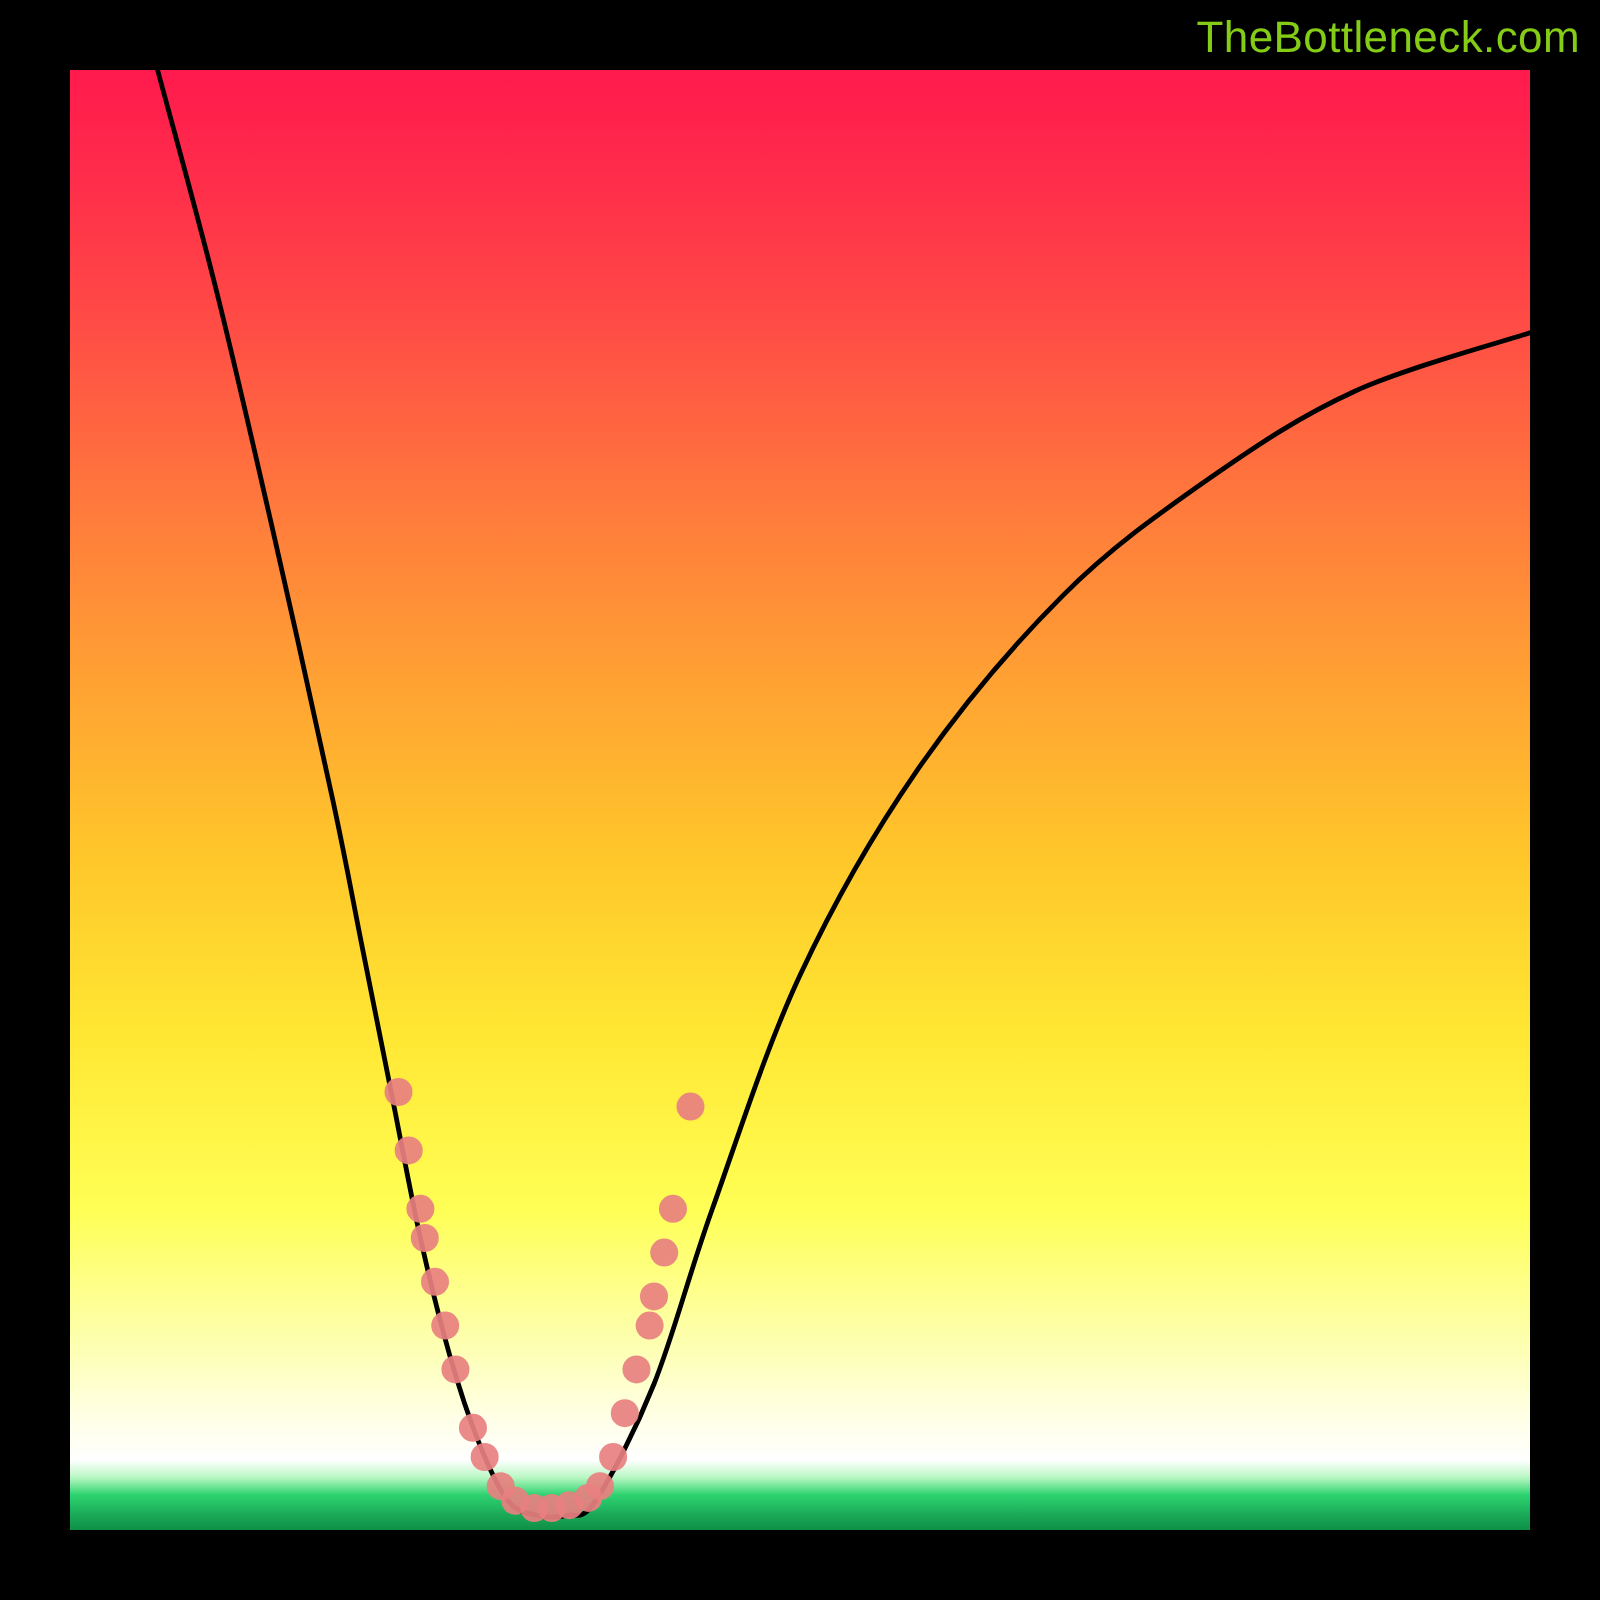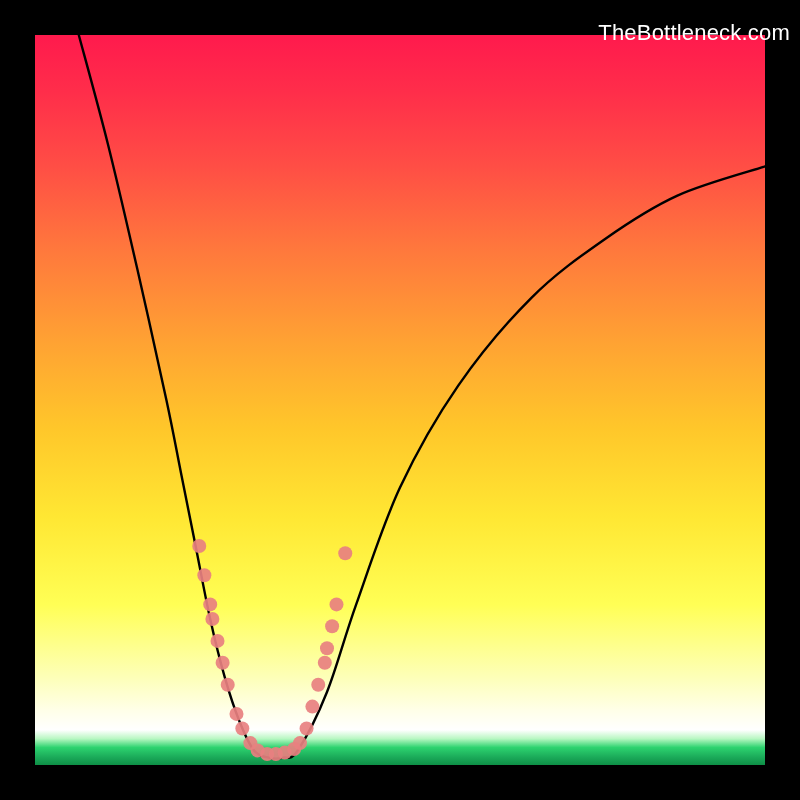--- a/index.html
+++ b/index.html
@@ -37,23 +37,23 @@
       #ffffe8 92.5%,
       #ffffff 95.2%,
       #b8f7c2 96.4%,
       #2dd36f 97.6%,
       #1aa858 99%,
       #0e8f46 100%
     );
   }
   .watermark {
     position: absolute;
-    top: 20px;
+    top: 6px;
     right: 10px;
-    color: #ffffff;
+    color: #84cc16;
     font-size: 22px;
     font-weight: 500;
     letter-spacing: 0.2px;
     user-select: none;
   }
   svg.curve {
     position: absolute;
     left: 0;
     top: 0;
     width: 730px;

